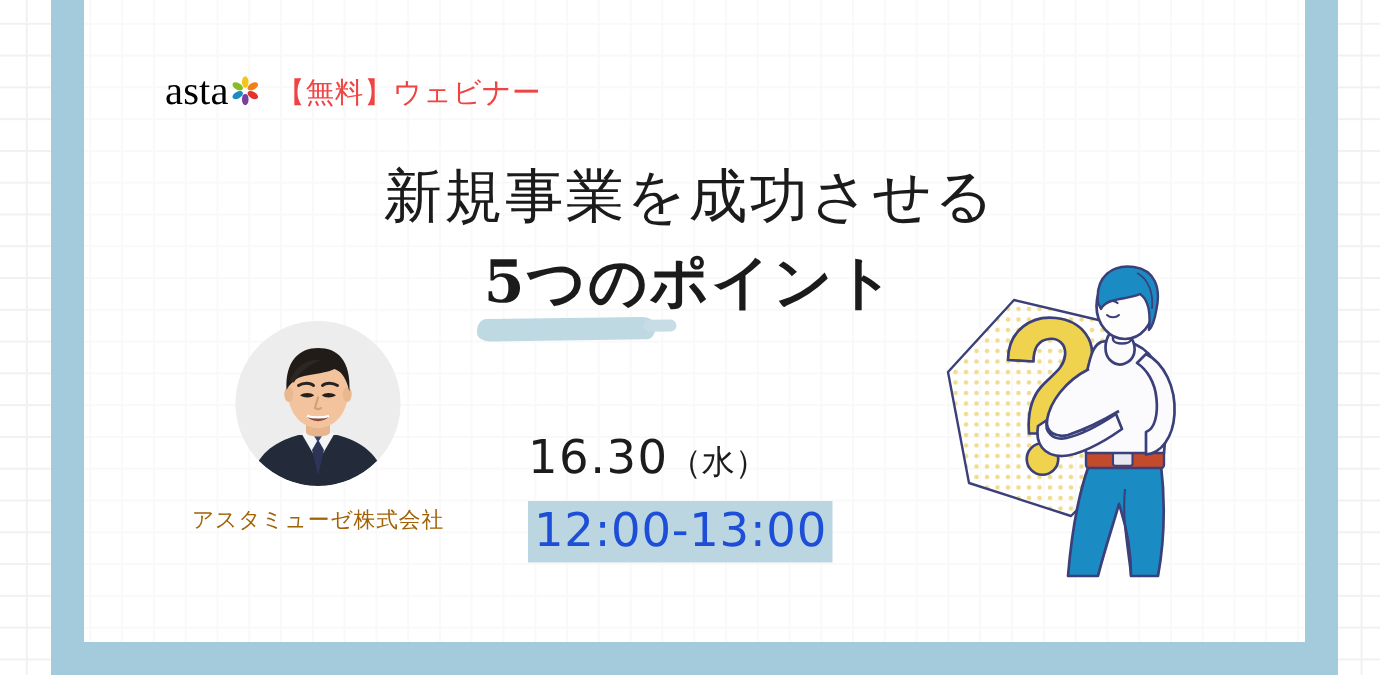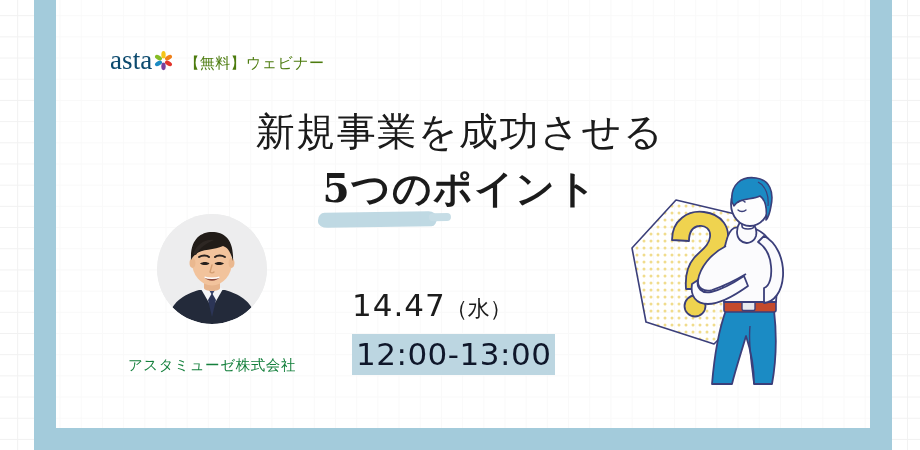--- a/index.html
+++ b/index.html
@@ -62,36 +62,36 @@
     position: absolute;
     left: 110px;
     top: 45px;
     display: flex;
     align-items: baseline;
     white-space: nowrap;
   }
   .logo-asta, .logo-muse {
     font-family: "Liberation Serif", "DejaVu Serif", serif;
     font-size: 27px;
-    color: #0c4a6e;
+    color: #000000;
     letter-spacing: 0.1px;
   }
   .logo-mark {
     display: inline-block;
     width: 21px;
     height: 21px;
     position: relative;
     margin: 0 1px;
     transform: translateY(2px);
   }
   .logo-mark svg { display: block; }
   .logo-sub {
     font-family: "DejaVu Sans", "Liberation Sans", sans-serif;
-    font-size: 15px;
-    color: #4d7c0f;
+    font-size: 19px;
+    color: #ef4444;
     margin-left: 9px;
     letter-spacing: 0.4px;
     transform: translateY(-1px);
   }
 
   
   .title-block {
     position: absolute;
     left: 0;
     top: 104px;
@@ -144,25 +144,25 @@
     width: 110px;
     height: 110px;
     border-radius: 50%;
     margin: 0 auto;
     position: relative;
     overflow: hidden;
     background: #eceded;
   }
   .avatar svg { display: block; }
   .speaker-name {
-    margin-top: 30px;
+    margin-top: 12px;
     font-family: "DejaVu Sans", "Liberation Sans", sans-serif;
     font-size: 14.5px;
     line-height: 23px;
-    color: #15803d;
+    color: #a16207;
     letter-spacing: 0.6px;
   }
 
   
   .datetime {
     position: absolute;
     left: 352px;
     top: 285px;
   }
   .date-line {
@@ -178,21 +178,21 @@
     letter-spacing: 0px;
   }
   .time-line {
     display: inline-block;
     margin-top: 5px;
     padding: 1px 4px 2px 4px;
     background: #bcd6e1;
     font-family: "DejaVu Sans", "Liberation Sans", sans-serif;
     font-size: 31px;
     line-height: 38px;
-    color: #0f172a;
+    color: #1d4ed8;
     letter-spacing: 0.5px;
     white-space: nowrap;
   }
 
   
   .illustration {
     position: absolute;
     left: 614px;
     top: 176px;
     width: 205px;
@@ -274,21 +274,21 @@
           <path d="M47.5 63.2 C51.5 64.6 58.5 64.6 62.5 63.2" stroke="#ffffff" stroke-width="1.6" fill="none"></path>
         </g>
       </svg>
     </div>
     <div class="speaker-name">
       <div>アスタミューゼ株式会社</div>
     </div>
   </div>
 
   <div class="datetime">
-    <div class="date-line"><span>14.47</span><span class="date-dow">（水）</span></div>
+    <div class="date-line"><span>16.30</span><span class="date-dow">（水）</span></div>
     <div class="time-line">12:00-13:00</div>
   </div>
 
   <div class="illustration">
     <svg width="205" height="215" viewBox="0 0 205 215">
       <defs>
         <pattern id="dots" x="0" y="0" width="7" height="7" patternUnits="userSpaceOnUse">
           <circle cx="2" cy="2" r="1.5" fill="#f0dc8c"></circle>
         </pattern>
         <clipPath id="hexClip">

